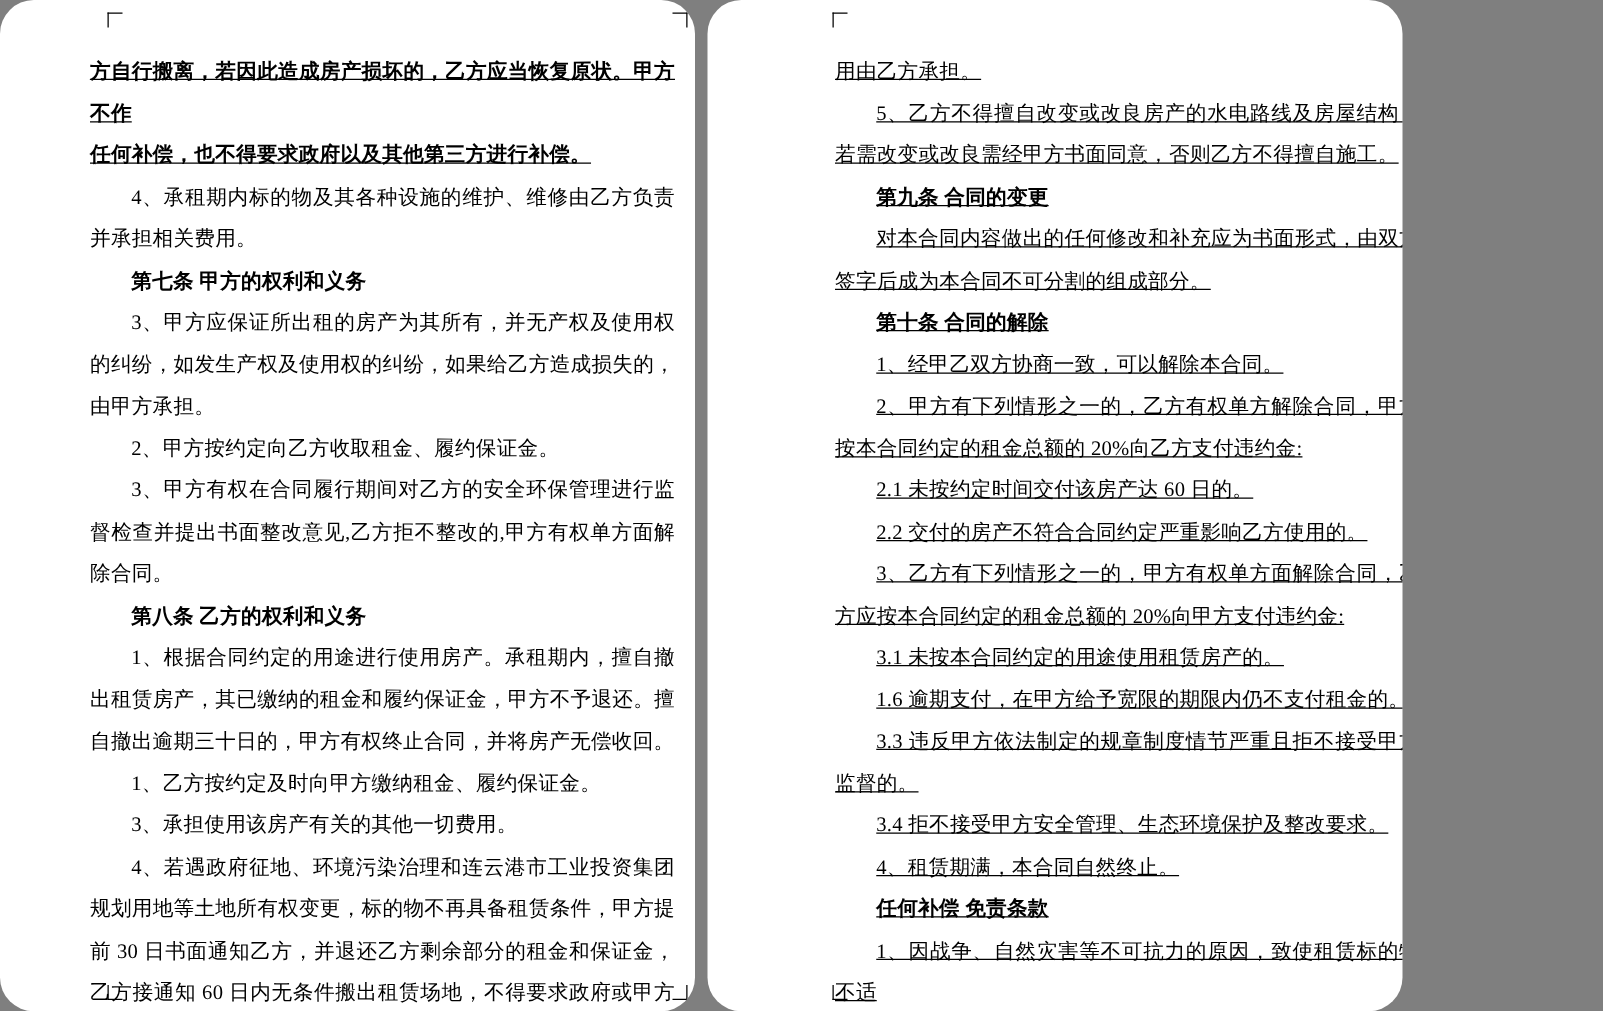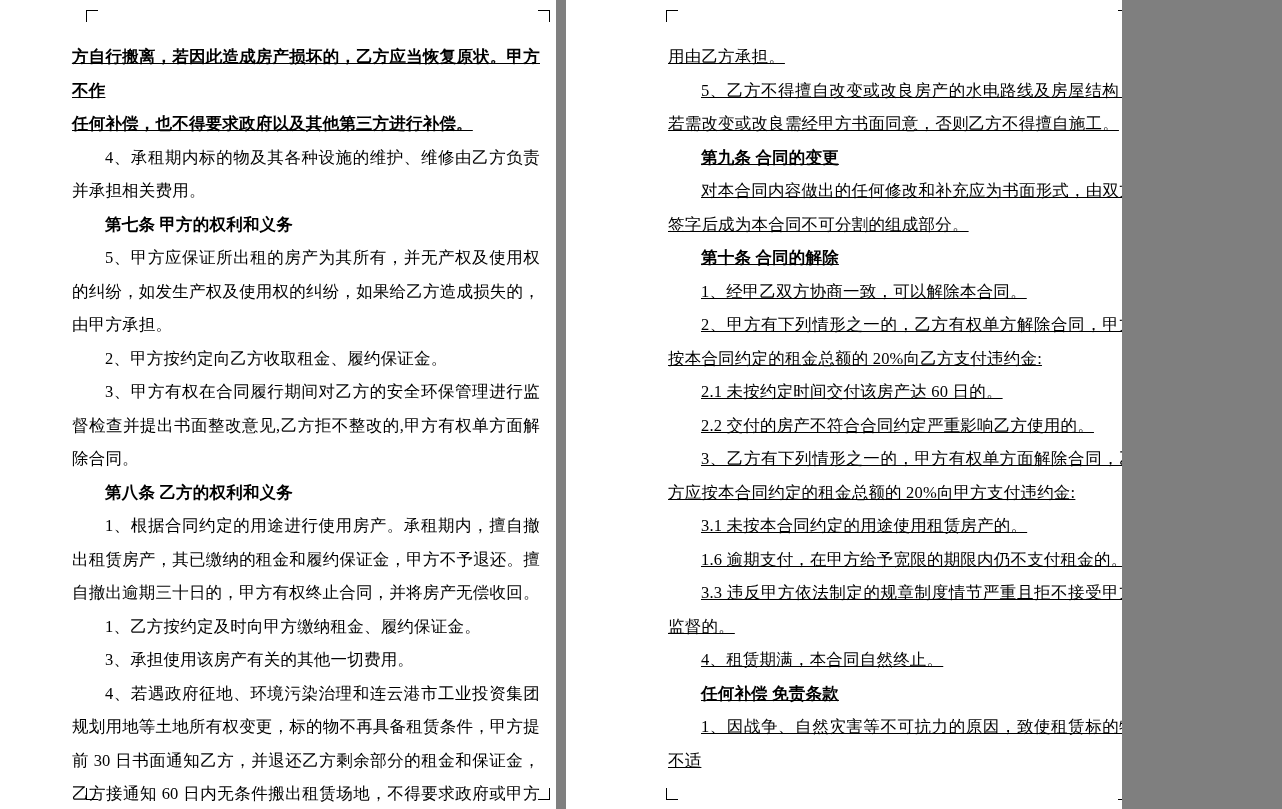--- a/index.html
+++ b/index.html
@@ -21,20 +21,21 @@
     gap: 10px;
     background: #7f7f7f;
   }
   .page {
     position: relative;
     background: #ffffff;
     width: 556px;
     height: 809px;
     box-sizing: border-box;
     overflow: hidden;
+    border-radius: 27px;
   }
   .page.left { margin-left: 0; }
   .page.right { margin-left: 0; }
 
   
   .cmark {
     position: absolute;
     width: 11px;
     height: 11px;
     pointer-events: none;
@@ -89,21 +90,21 @@
     <div class="cmark tl" style="left:86px;top:10px;"></div>
     <div class="cmark tr" style="left:538px;top:10px;"></div>
     <div class="cmark bl" style="left:86px;top:788px;"></div>
     <div class="cmark br" style="left:538px;top:788px;"></div>
 
     <div class="text-col">
       <p class="uline first">方自行搬离，若因此造成房产损坏的，乙方应当恢复原状。甲方不作</p>
       <p class="uline">任何补偿，也不得要求政府以及其他第三方进行补偿。</p>
       <p class="ind">4、承租期内标的物及其各种设施的维护、维修由乙方负责并承担相关费用。</p>
       <p class="head">第七条 甲方的权利和义务</p>
-      <p class="ind">5、甲方应保证所出租的房产为其所有，并无产权及使用权的纠纷，如发生产权及使用权的纠纷，如果给乙方造成损失的，由甲方承担。</p>
+      <p class="ind">3、甲方应保证所出租的房产为其所有，并无产权及使用权的纠纷，如发生产权及使用权的纠纷，如果给乙方造成损失的，由甲方承担。</p>
       <p class="ind">2、甲方按约定向乙方收取租金、履约保证金。</p>
       <p class="ind">3、甲方有权在合同履行期间对乙方的安全环保管理进行监督检查并提出书面整改意见,乙方拒不整改的,甲方有权单方面解除合同。</p>
       <p class="head">第八条 乙方的权利和义务</p>
       <p class="ind">1、根据合同约定的用途进行使用房产。承租期内，擅自撤出租赁房产，其已缴纳的租金和履约保证金，甲方不予退还。擅自撤出逾期三十日的，甲方有权终止合同，并将房产无偿收回。</p>
       <p class="ind">1、乙方按约定及时向甲方缴纳租金、履约保证金。</p>
       <p class="ind">3、承担使用该房产有关的其他一切费用。</p>
       <p class="ind">4、若遇政府征地、环境污染治理和连云港市工业投资集团规划用地等土地所有权变更，标的物不再具备租赁条件，甲方提前 30 日书面通知乙方，并退还乙方剩余部分的租金和保证金，乙方接通知 60 日内无条件搬出租赁场地，不得要求政府或甲方承担任何费用。逾期不搬,甲方有权处置其资产,并不作任何经济补偿,有关处置费</p>
     </div>
   </div>
 
@@ -120,19 +121,20 @@
       <p class="ind">对本合同内容做出的任何修改和补充应为书面形式，由双方签字后成为本合同不可分割的组成部分。</p>
       <p class="head">第十条 合同的解除</p>
       <p class="ind">1、经甲乙双方协商一致，可以解除本合同。</p>
       <p class="ind">2、甲方有下列情形之一的，乙方有权单方解除合同，甲方按本合同约定的租金总额的 20%向乙方支付违约金:</p>
       <p class="ind">2.1 未按约定时间交付该房产达 60 日的。</p>
       <p class="ind">2.2 交付的房产不符合合同约定严重影响乙方使用的。</p>
       <p class="ind">3、乙方有下列情形之一的，甲方有权单方面解除合同，乙方应按本合同约定的租金总额的 20%向甲方支付违约金:</p>
       <p class="ind">3.1 未按本合同约定的用途使用租赁房产的。</p>
       <p class="ind">1.6 逾期支付，在甲方给予宽限的期限内仍不支付租金的。</p>
       <p class="ind">3.3 违反甲方依法制定的规章制度情节严重且拒不接受甲方监督的。</p>
+      <p class="ind">3.4 拒不接受甲方安全管理、生态环境保护及整改要求。</p>
       <p class="ind">4、租赁期满，本合同自然终止。</p>
       <p class="head">任何补偿 免责条款</p>
       <p class="ind">1、因战争、自然灾害等不可抗力的原因，致使租赁标的物不适</p>
     </div>
   </div>
 
 </div>
 
 </body></html>

